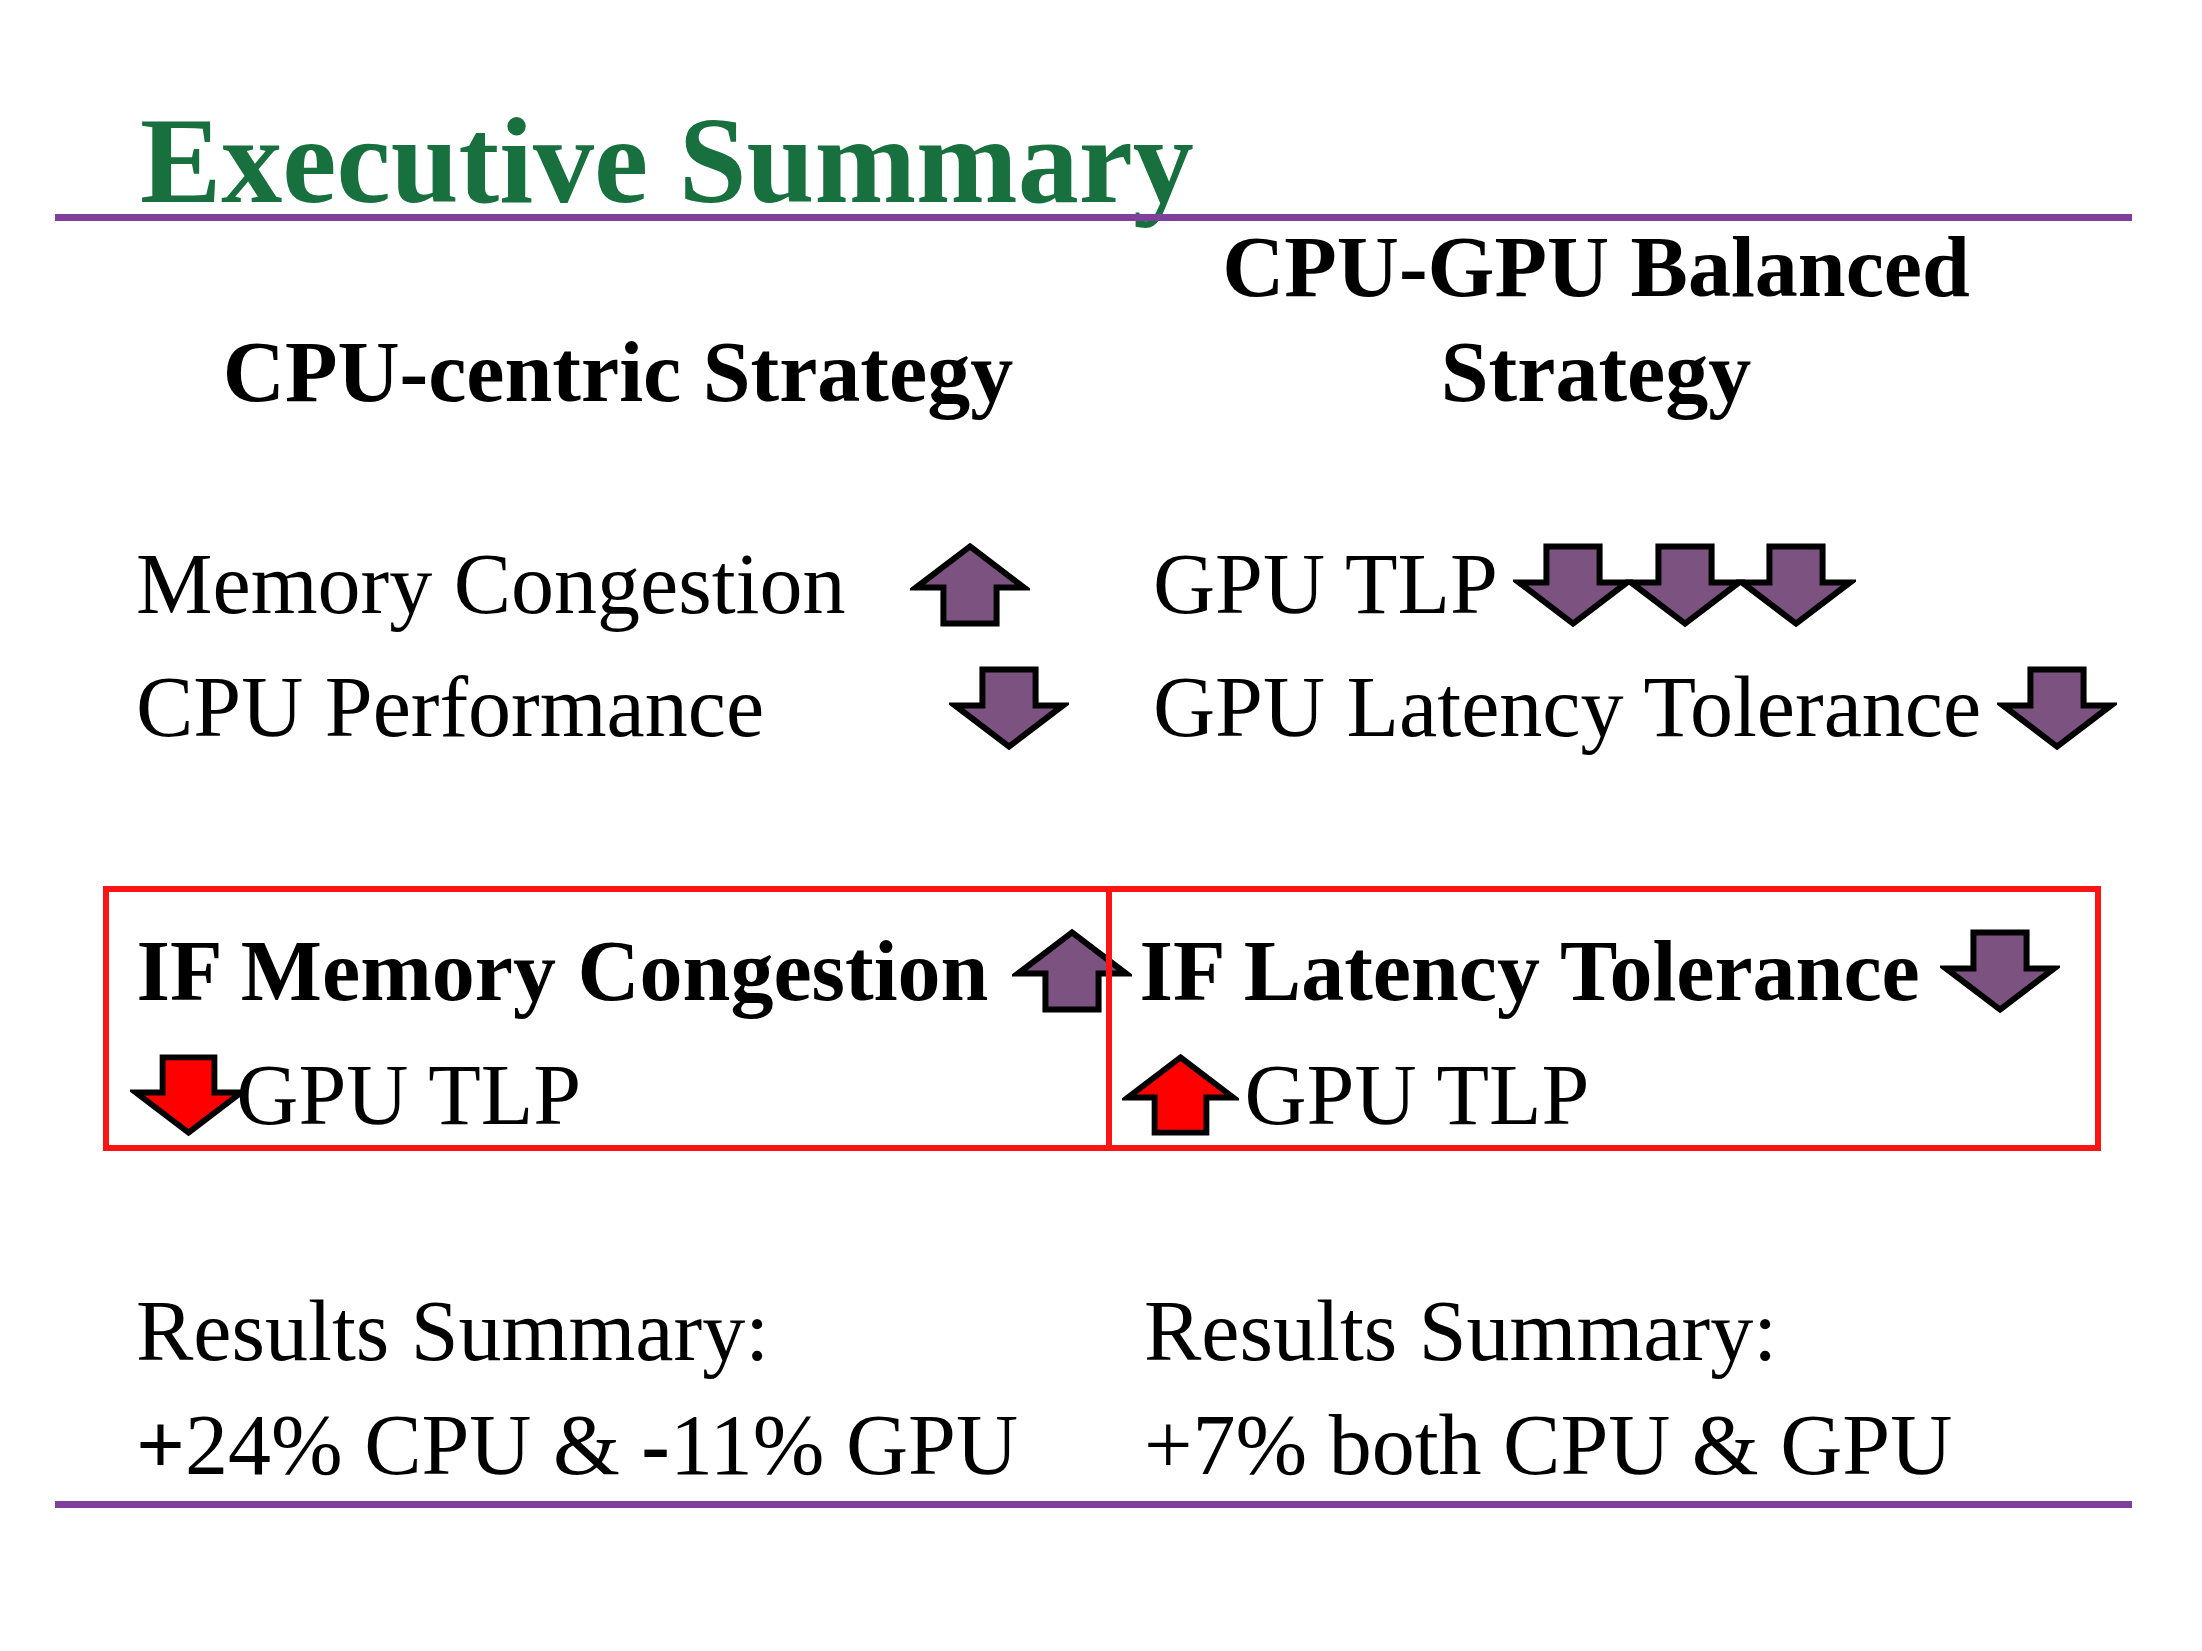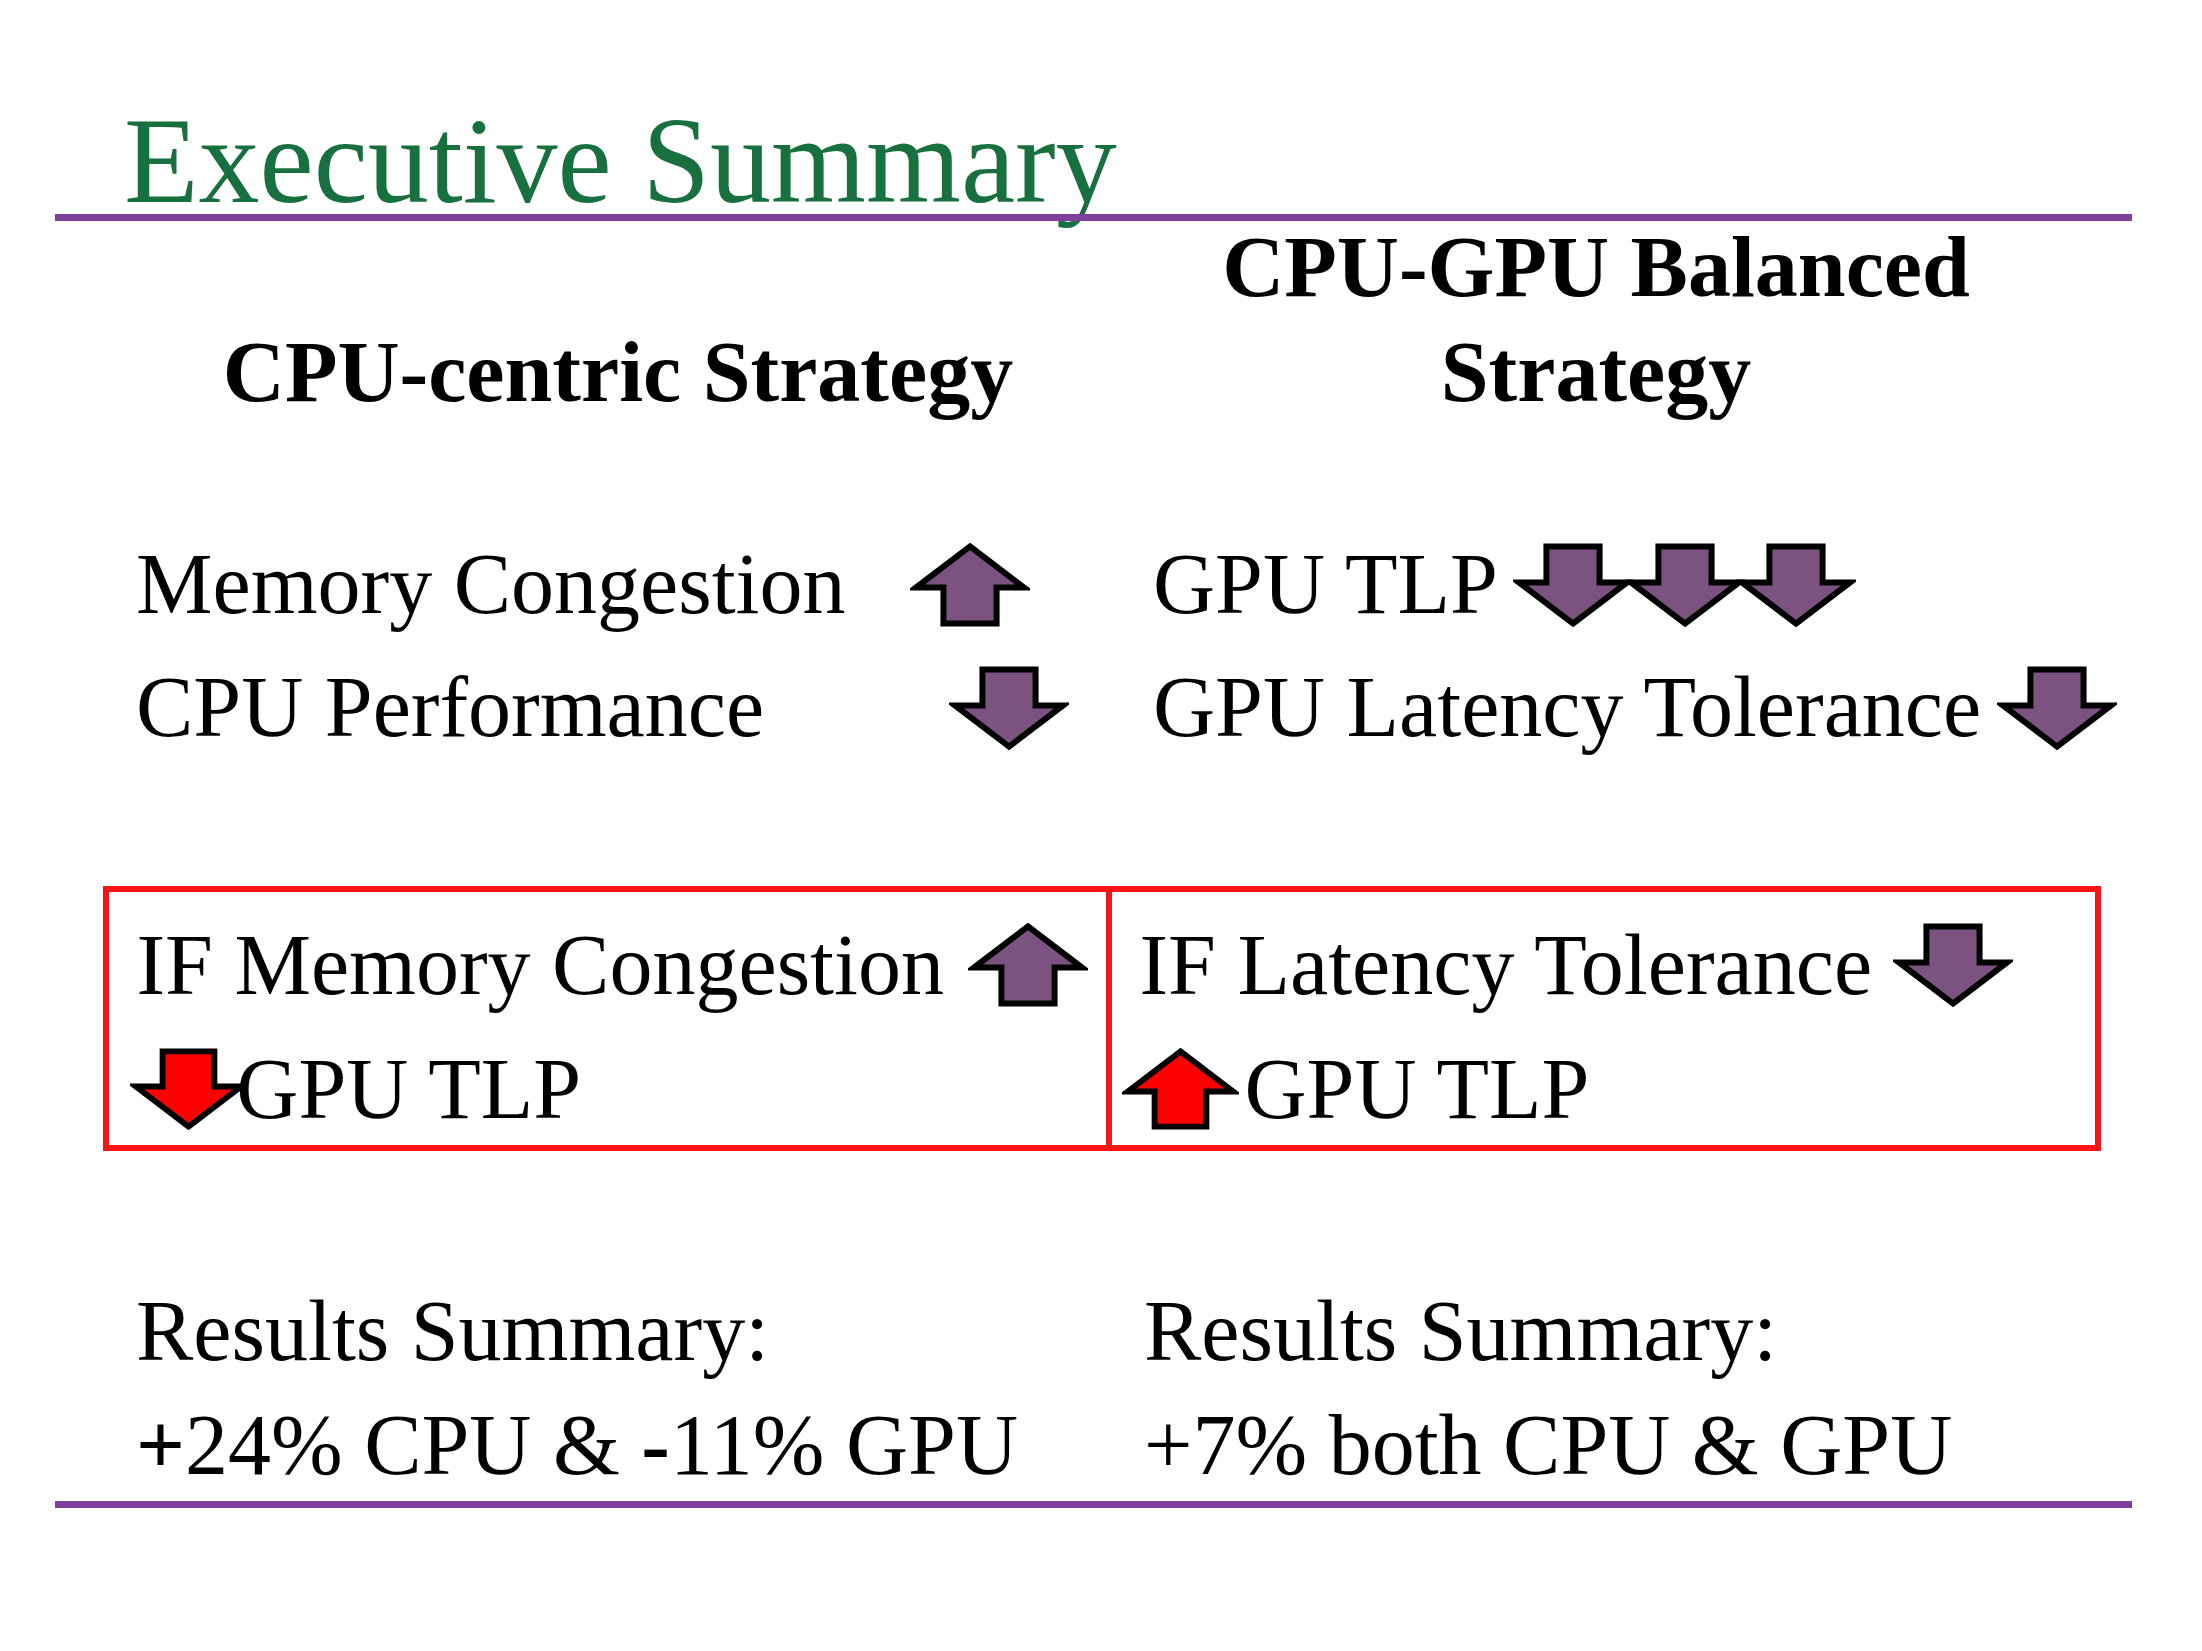--- a/index.html
+++ b/index.html
@@ -5,22 +5,22 @@
   html,body { margin:0; padding:0; background:#ffffff; }
   .slide {
     position:relative;
     width:2203px; height:1652px;
     background:#ffffff;
     overflow:hidden;
     font-family:"Liberation Serif","DejaVu Serif",serif;
     color:#000000;
   }
   .title {
-    position:absolute; left:124px; top:100px;
-    margin:0; font-size:122px; font-weight:400; line-height:1.0;
+    position:absolute; left:140px; top:100px;
+    margin:0; font-size:122px; font-weight:700; line-height:1.0;
     color:var(--title-green,#18703F);
     white-space:nowrap;
   }
   .divider {
     position:absolute; left:55px; width:2077px; height:6.9px;
     background:var(--divider-purple,#7E3F9D);
   }
   .divider-top    { top:214px; }
   .divider-bottom { top:1501px; }
 
@@ -54,21 +54,21 @@
     border:6.9px solid var(--box-red,#FB1414);
     box-sizing:border-box;
     padding:0 20.6px;
   }
   .ifbox.left-box  { left:103px;  width:1009px; }
   .ifbox.right-box { left:1106px; width:995px; }
   .ifline {
     display:flex; align-items:center;
     font-size:86px; line-height:112px; height:112px; white-space:nowrap;
   }
-  .ifline.l1 { margin-top:17px; }
+  .ifline.l1 { margin-top:23px;font-weight:bold; }
   .ifline.l2 { margin-top:12px; }
   .left-box  .l1 .iftext  { margin-left:6.9px; }
   .left-box  .l1 .arrows  { margin-left:24px; }
   .left-box  .l2 .iftext  { margin-left:-10.3px; }
   .right-box .l1 .iftext  { margin-left:6.9px; }
   .right-box .l1 .arrows  { margin-left:20.6px; }
   .right-box .l2 .arrows  { margin-left:-10.3px; }
   .right-box .l2 .iftext  { margin-left:5.2px; }
 
   .results { position:absolute; top:1280px; font-size:86px; }

